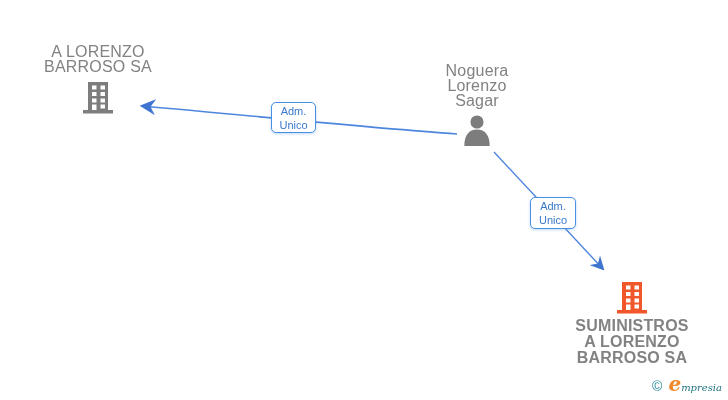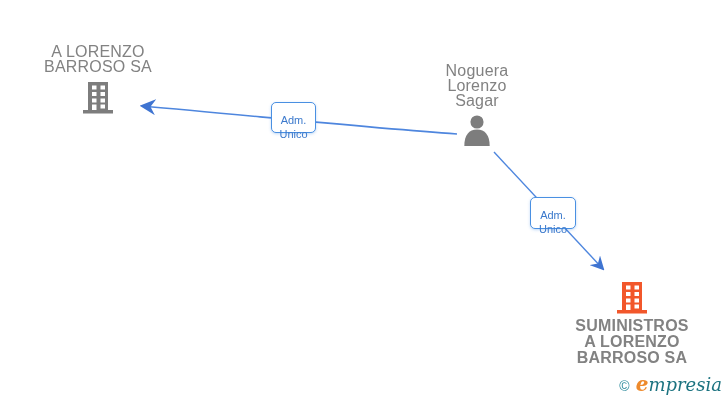--- a/index.html
+++ b/index.html
@@ -28,21 +28,21 @@
   .edge-label{
     position:absolute;
     background:#ffffff;
     border:1.5px solid #4a90e2;
     border-radius:5px;
     box-shadow:0 1px 3px rgba(74,144,226,.35);
     color:#3b79cc;
     font-size:11px;
     line-height:14px;
     text-align:center;
-    padding:10px 0 0 0;
+    padding:1px 0 0 0;
     box-sizing:border-box;
   }
 
   .branding{
     position:absolute;
     right:6px;
     bottom:4px;
     display:flex;
     align-items:baseline;
     gap:6px;
@@ -57,21 +57,21 @@
     font-style:italic;
     white-space:nowrap;
   }
   .logo-e{
     color:#ee8a2c;
     font-size:20px;
     font-weight:bold;
   }
   .logo-rest{
     color:#1c7380;
-    font-size:18px;
+    font-size:10px;
   }
 </style>
 </head>
 <body>
 
 <div class="canvas">
 
   <svg class="edges" viewBox="0 0 728 400">
     <defs>
       <marker id="arrowhead" viewBox="0 0 10 10" refX="8.5" refY="5" markerWidth="10" markerHeight="10" orient="auto-start-reverse">

